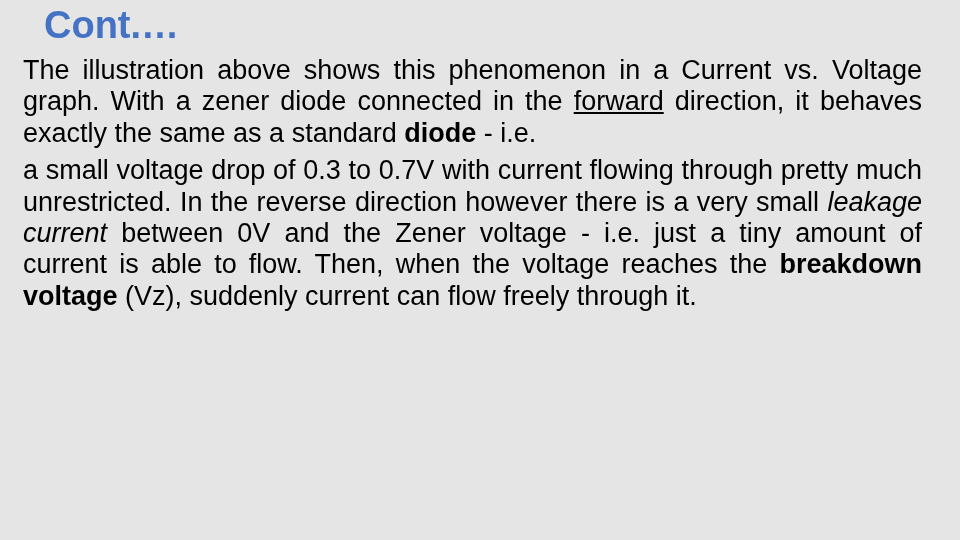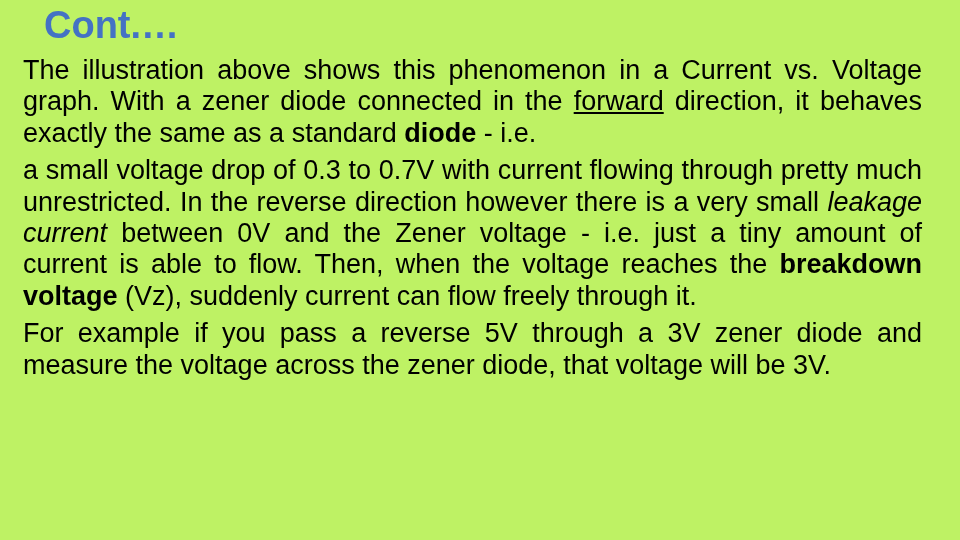--- a/index.html
+++ b/index.html
@@ -11,21 +11,21 @@
     width: 960px;
     height: 540px;
     overflow: hidden;
     font-family: "Liberation Sans", sans-serif;
     color: #000000;
   }
   .slide {
     position: relative;
     width: 960px;
     height: 540px;
-    background: #bef264;
+    background: #e5e5e5;
     box-sizing: border-box;
   }
   .slide-title {
     position: absolute;
     left: 44px;
     top: 2px;
     font-size: 38px;
     line-height: 46px;
     font-weight: bold;
     color: #4472C4;
@@ -59,16 +59,15 @@
 </head>
 <body>
 
 <div class="slide">
 
   <div class="slide-title">Cont.…</div>
 
   <div class="body-block">
     <p class="para"><span>The illustration above shows this phenomenon in a Current vs. Voltage graph. With a zener diode connected in the </span><span class="u">forward</span><span> direction, it behaves exactly the same as a standard </span><span class="b">diode</span><span> - i.e.</span></p>
     <p class="para"><span>a small voltage drop of 0.3 to 0.7V with current flowing through pretty much unrestricted. In the reverse direction however there is a very small </span><span class="i">leakage current</span><span> between 0V and the Zener voltage - i.e. just a tiny amount of current is able to flow. Then, when the voltage reaches the </span><span class="b">breakdown  voltage</span><span> (Vz), suddenly current can flow freely through it.</span></p>
-    <p class="para"><span>For example if you pass a reverse 5V through a 3V zener diode and measure the voltage across the zener diode, that voltage will be 3V.</span></p>
   </div>
 
 </div>
 
 </body></html>

